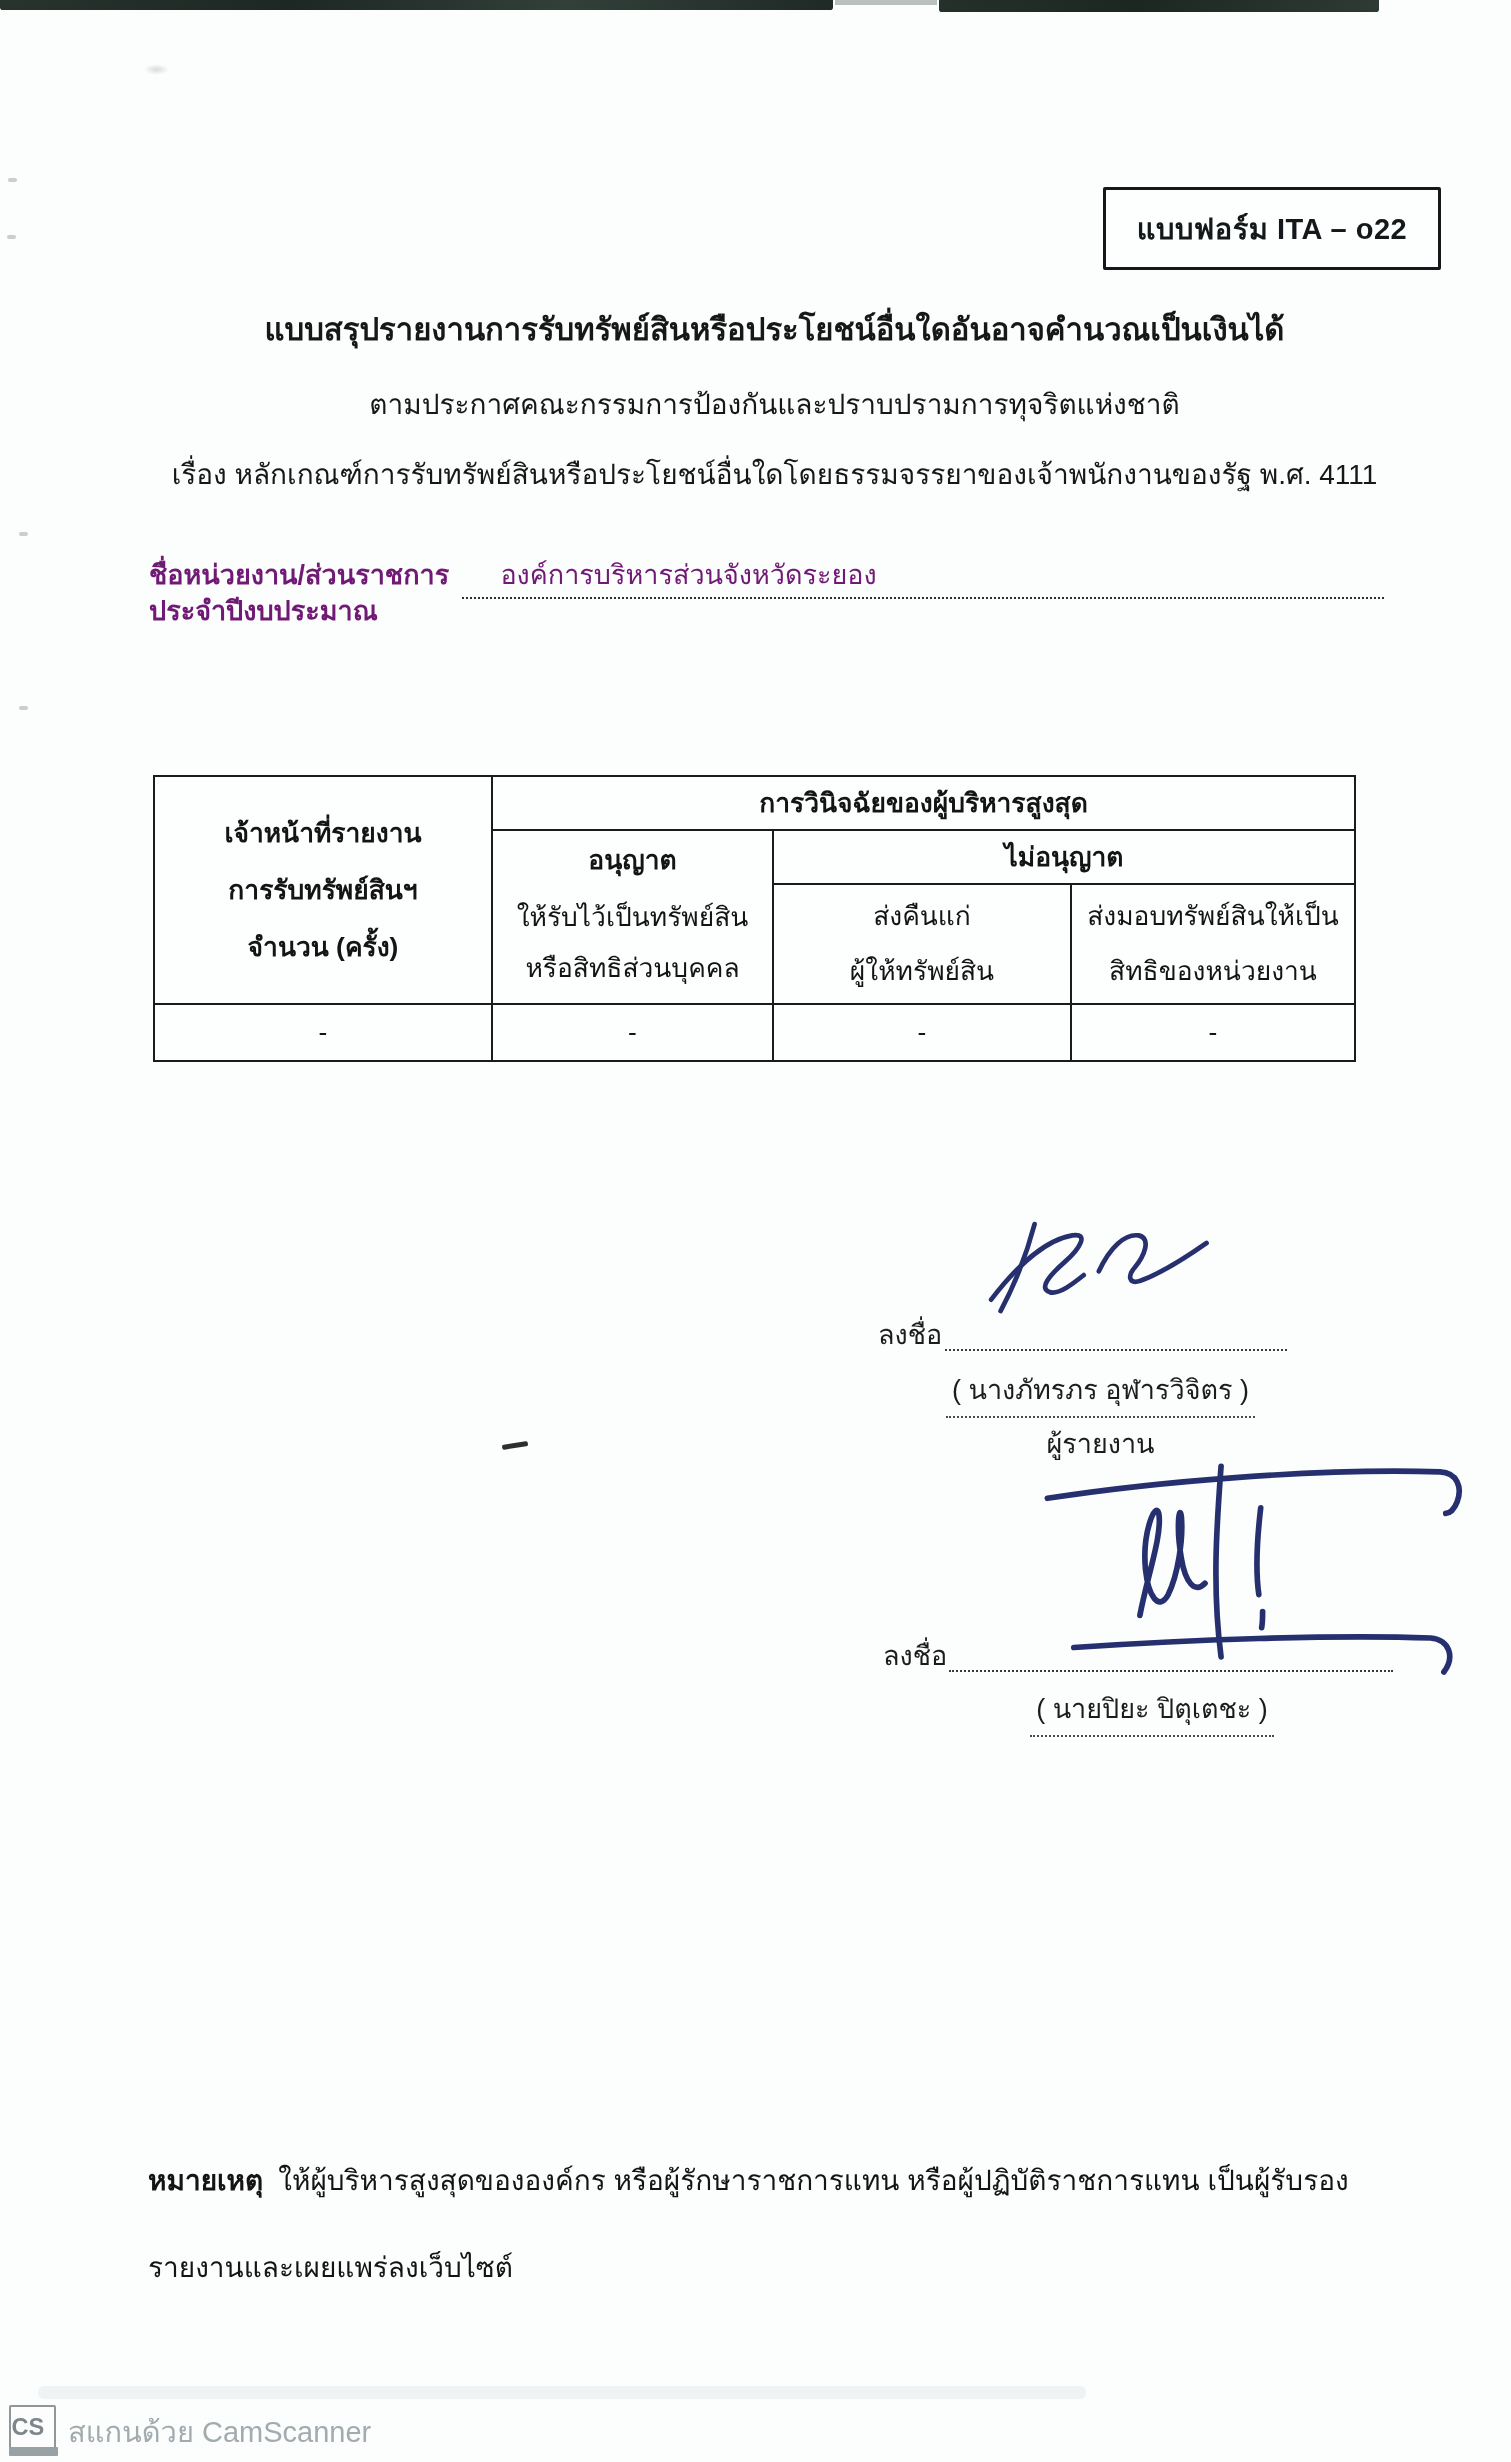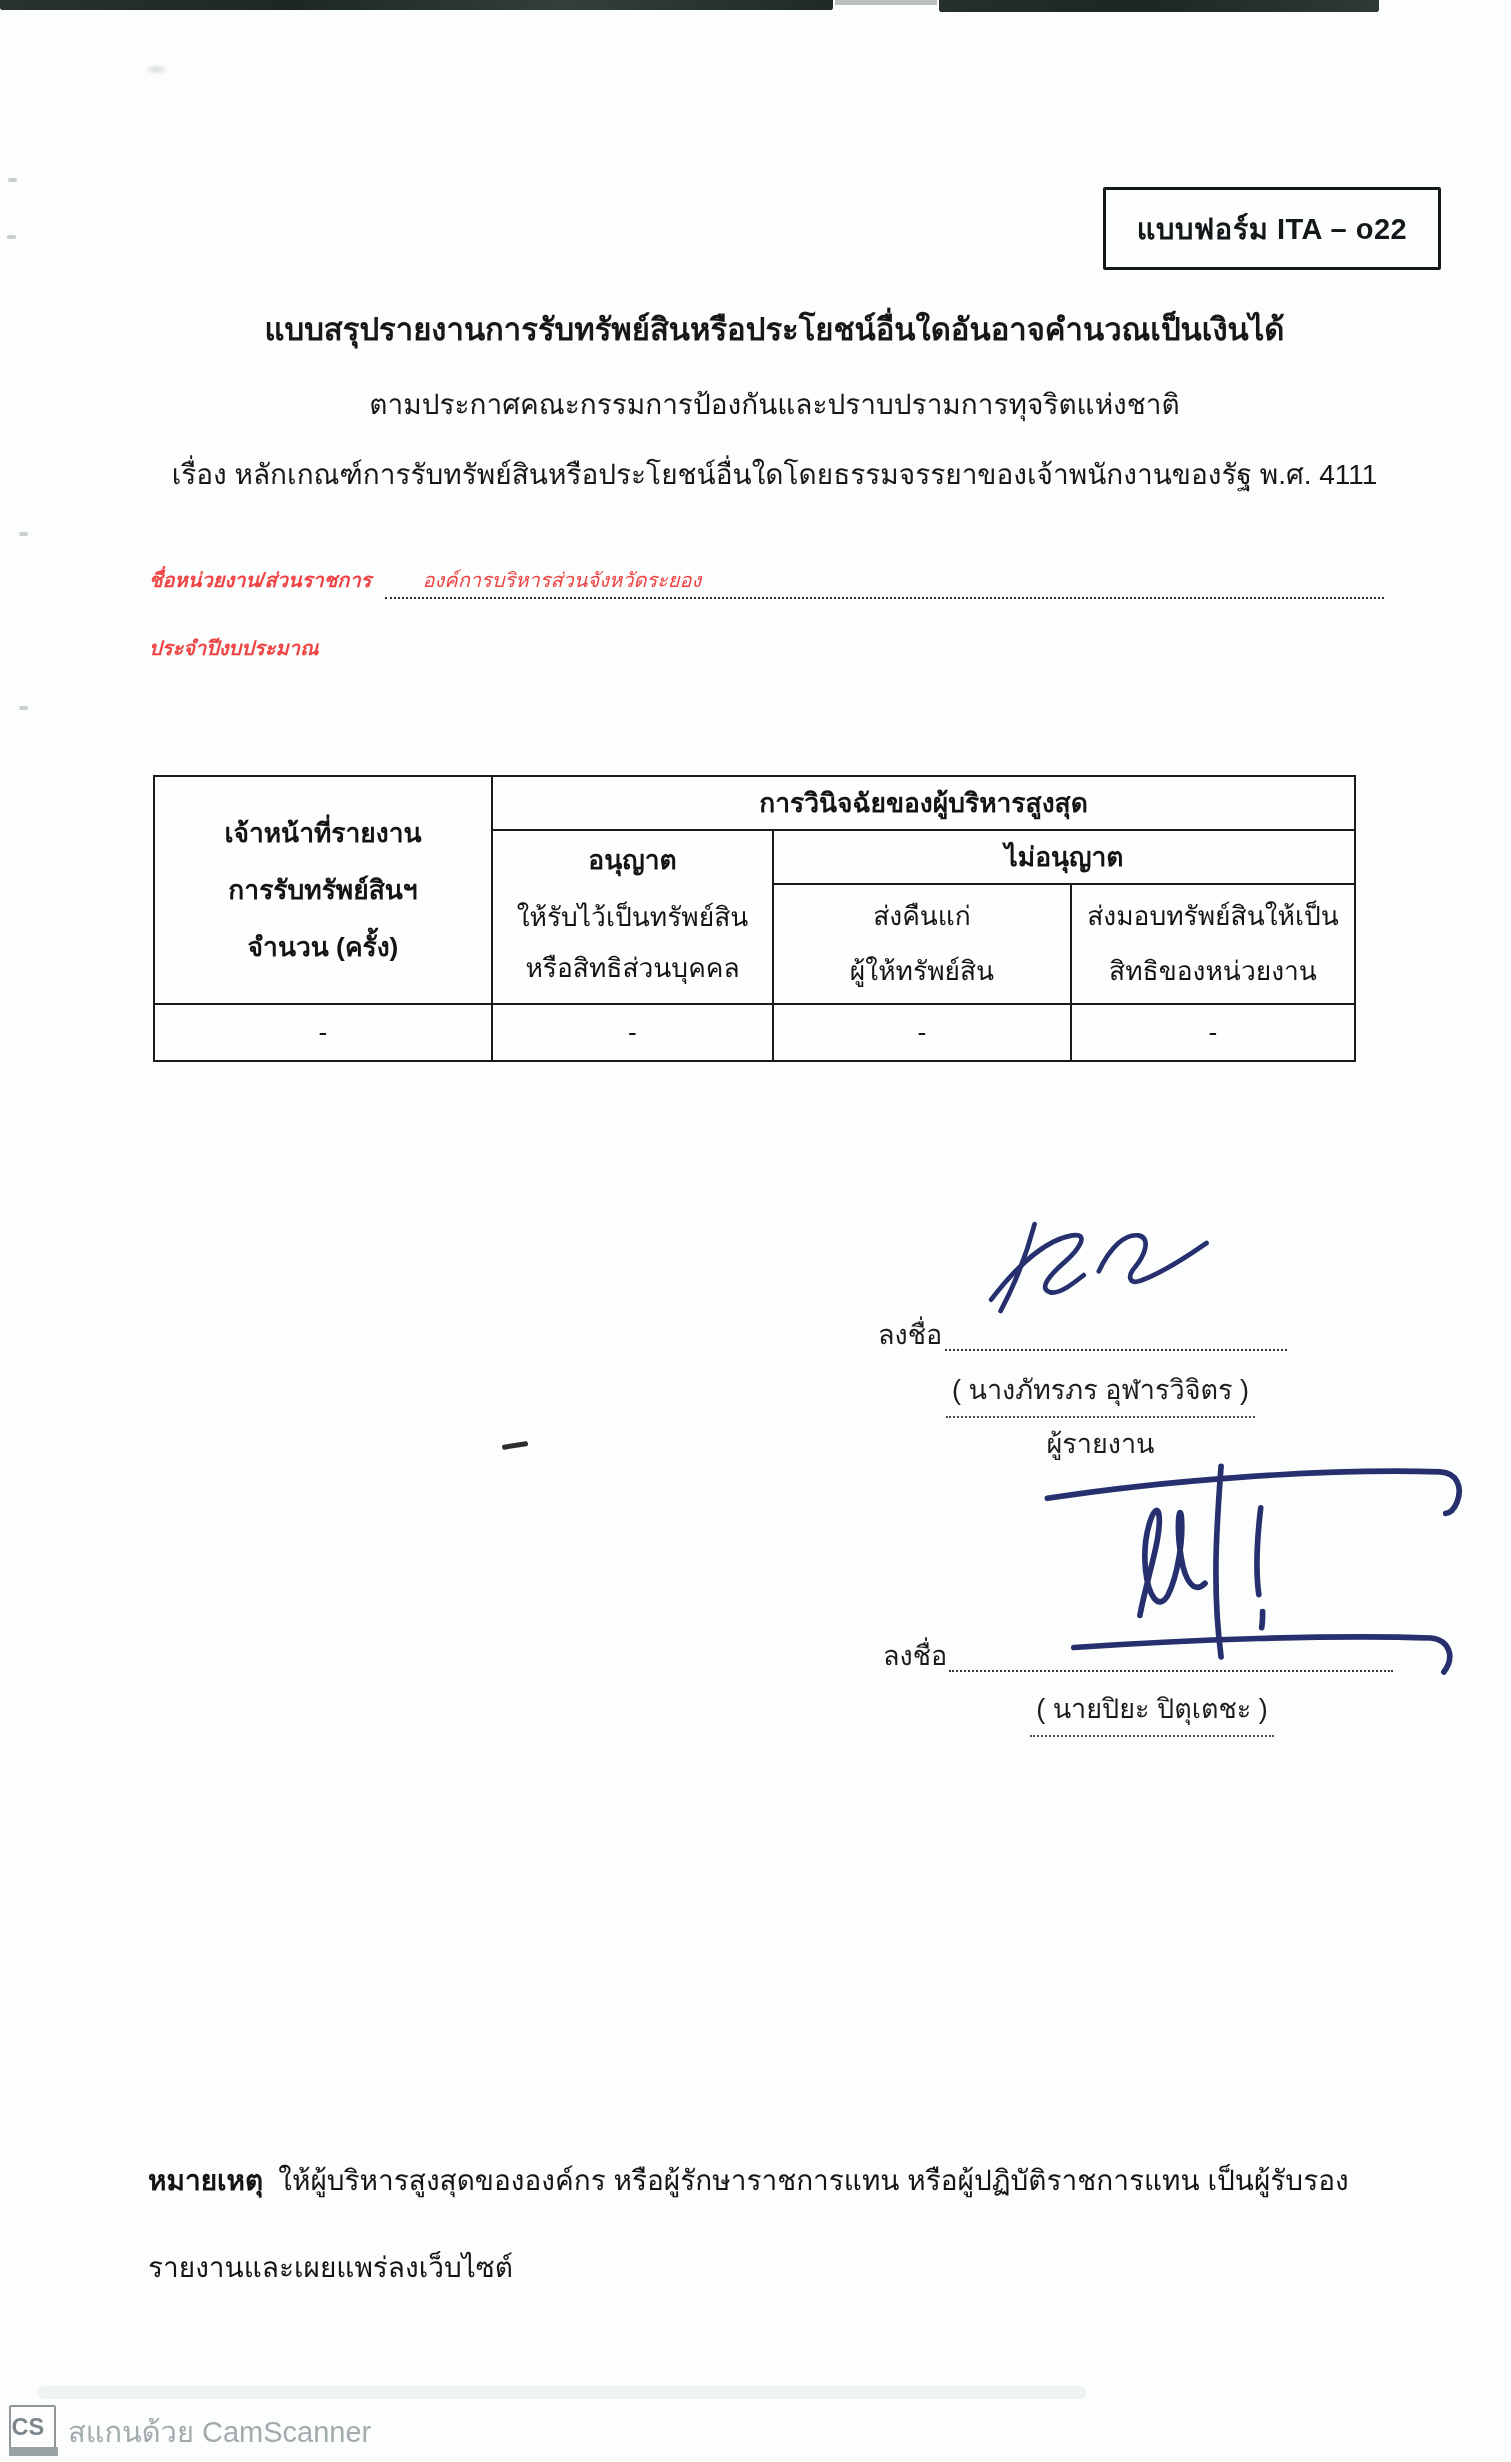--- a/index.html
+++ b/index.html
@@ -22,21 +22,21 @@
     border:3.8px solid #15181a;border-radius:1.9px;background:#fdfefe;
     display:flex;align-items:center;justify-content:center;
     font-size:29px;font-weight:600;color:#15181a;letter-spacing:0.5px;
   }
   
   .title-block{position:absolute;left:85px;top:304px;width:1379px;text-align:center;color:#171717;}
   .t1{font-size:31px;font-weight:700;margin-bottom:28px;}
   .t2{font-size:28px;font-weight:500;margin-bottom:26.4px;}
   .t3{font-size:28px;font-weight:500;}
   
-  .field-row{position:absolute;left:149px;width:1235px;height:53px;display:flex;align-items:flex-end;font-size:20px;color:#ef4444;font-style:italic;}
+  .field-row{position:absolute;left:149px;width:1235px;height:53px;display:flex;align-items:flex-end;font-size:27px;color:#701a75;}
   .field-label{font-weight:600;white-space:nowrap;padding-bottom:2.8px;}
   .dotline{flex:1;margin-left:13.2px;border-bottom:2.8px dotted #2e2e2e;display:flex;align-items:flex-end;min-height:45px;}
   .field-value{font-weight:500;padding-bottom:0.9px;}
   
   .decision-table{position:absolute;left:153px;top:775px;border-collapse:collapse;table-layout:fixed;color:#141414;}
   .decision-table td{border:2.8px solid #1b1b1b;text-align:center;font-size:26.4px;padding:0 5.7px;background:#fdfefe;}
   .reporter-cell{font-weight:700;line-height:57px;white-space:pre-line;vertical-align:middle;}
   .decision-hcell{font-weight:700;height:52px;}
   .disallow-cell{font-weight:700;height:52px;}
   .allow-cell{vertical-align:top;padding-top:7.6px !important;}
@@ -85,21 +85,21 @@
     <div class="t3">เรื่อง หลักเกณฑ์การรับทรัพย์สินหรือประโยชน์อื่นใดโดยธรรมจรรยาของเจ้าพนักงานของรัฐ พ.ศ. 4111</div>
   </div>
 
   <div class="field-row" style="top:546px;">
     <span class="field-label">ชื่อหน่วยงาน/ส่วนราชการ</span>
     <span class="dotline">
       <span class="field-value" style="padding-left:38px;">องค์การบริหารส่วนจังหวัดระยอง</span>
     </span>
   </div>
 
-  <div class="field-row" style="top:614px;text-align:center;">
+  <div class="field-row" style="top:582px;text-align:center;">
     <span class="field-label">ประจำปีงบประมาณ</span>
   </div>
 
   <table class="decision-table">
     <colgroup>
       <col style="width:338px;">
         <col style="width:281px;">
         <col style="width:298px;">
         <col style="width:284px;">
     </colgroup>

